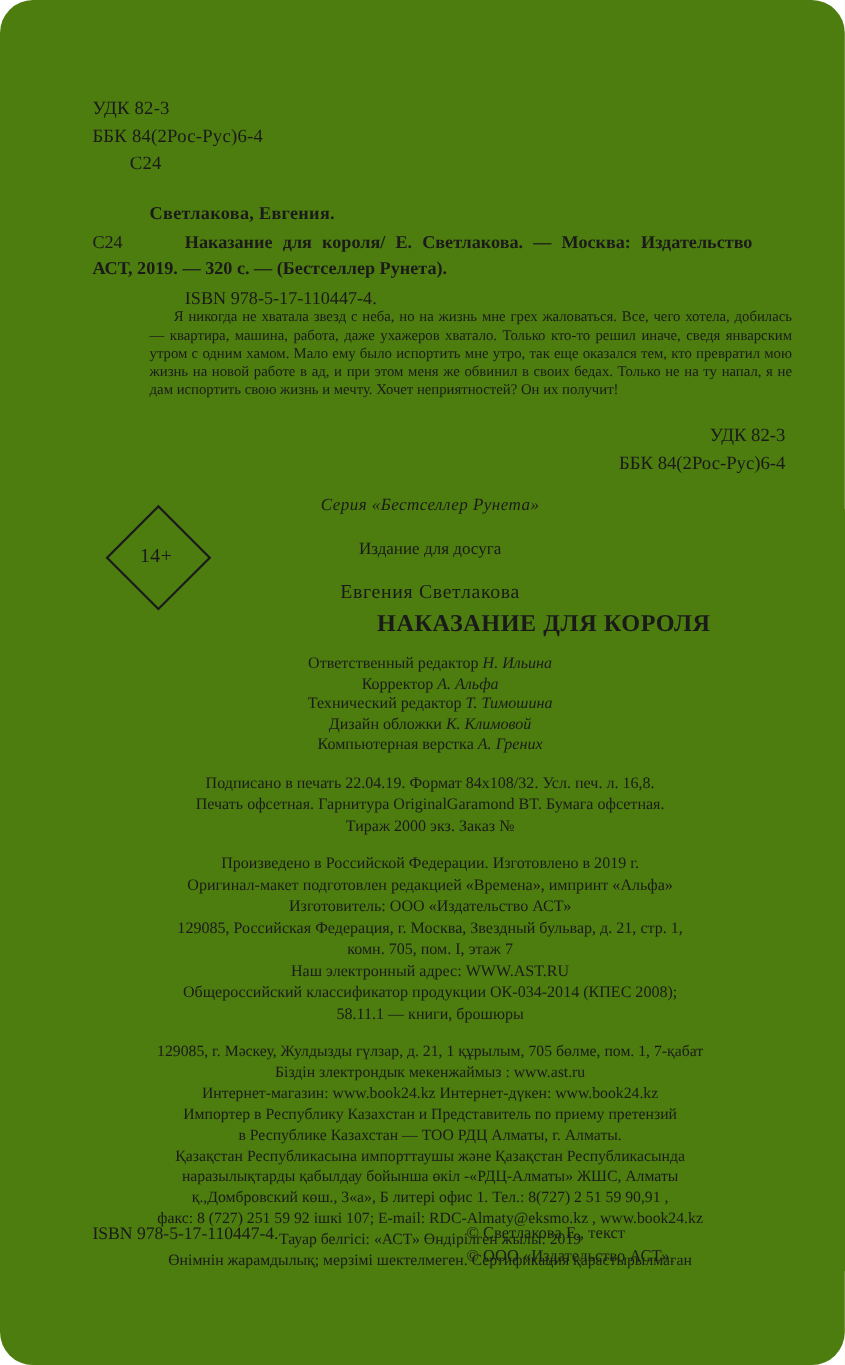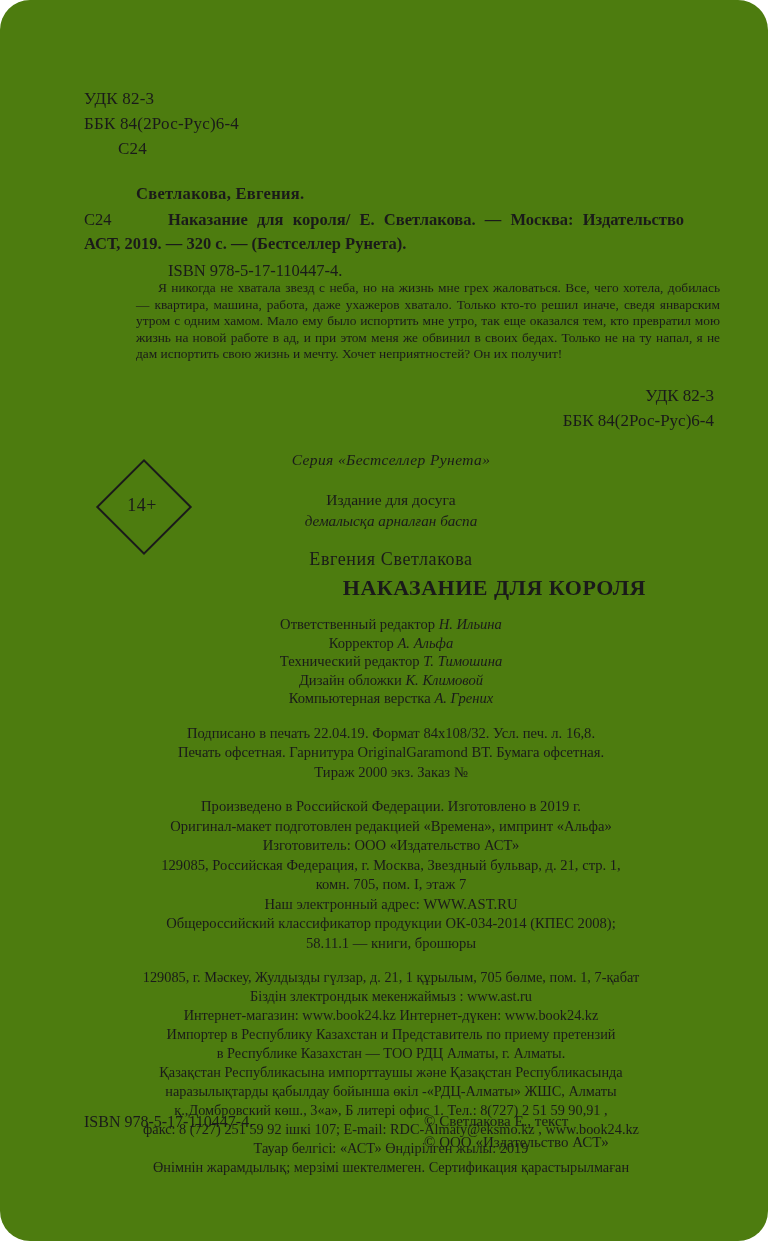--- a/index.html
+++ b/index.html
@@ -246,21 +246,20 @@
   </div>
 
   <div class="age-badge">
     <div class="diamond"></div>
     <div class="age-text">14+</div>
   </div>
 
   <div class="imprint">
     <div class="series">Серия «Бестселлер Рунета»</div>
     <div class="edition-type">Издание для досуга</div>
-    <div class="edition-type-kz">демалысқа арналған баспа</div>
     <div class="book-author">Евгения Светлакова</div>
     <div class="book-title">НАКАЗАНИЕ ДЛЯ КОРОЛЯ</div>
 
     <div class="credits">
         <span class="row"><span>Ответственный редактор </span><span class="nm">Н. Ильина</span></span>
         <span class="row"><span>Корректор </span><span class="nm">А. Альфа</span></span>
         <span class="row"><span>Технический редактор </span><span class="nm">Т. Тимошина</span></span>
         <span class="row"><span>Дизайн обложки </span><span class="nm">К. Климовой</span></span>
         <span class="row"><span>Компьютерная верстка </span><span class="nm">А. Грених</span></span>
       </div>

